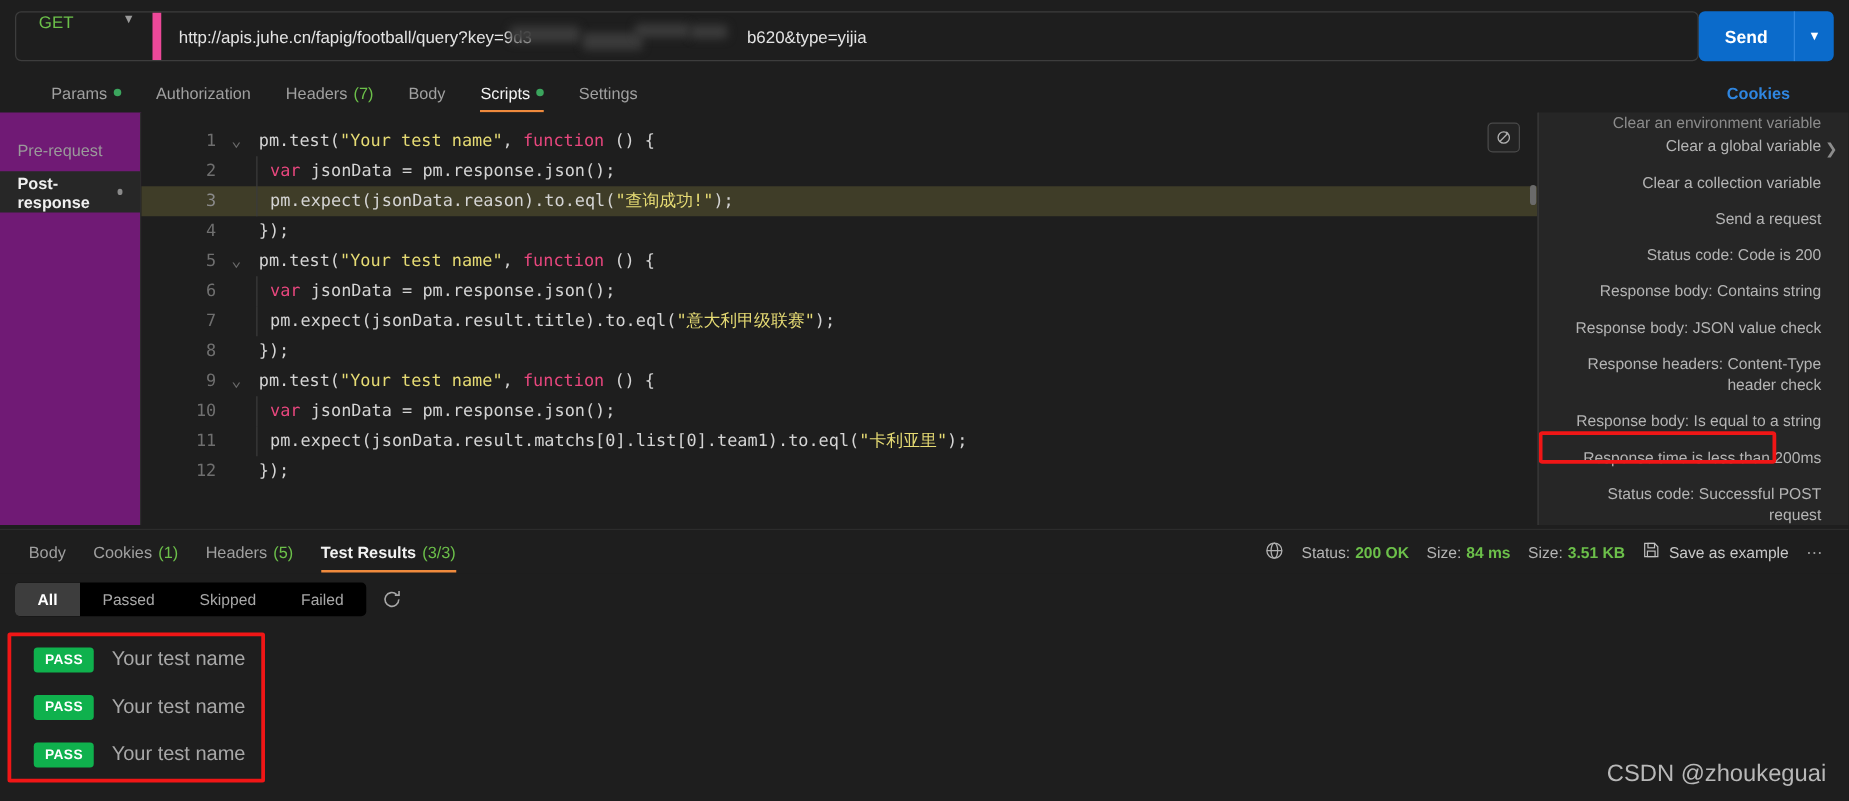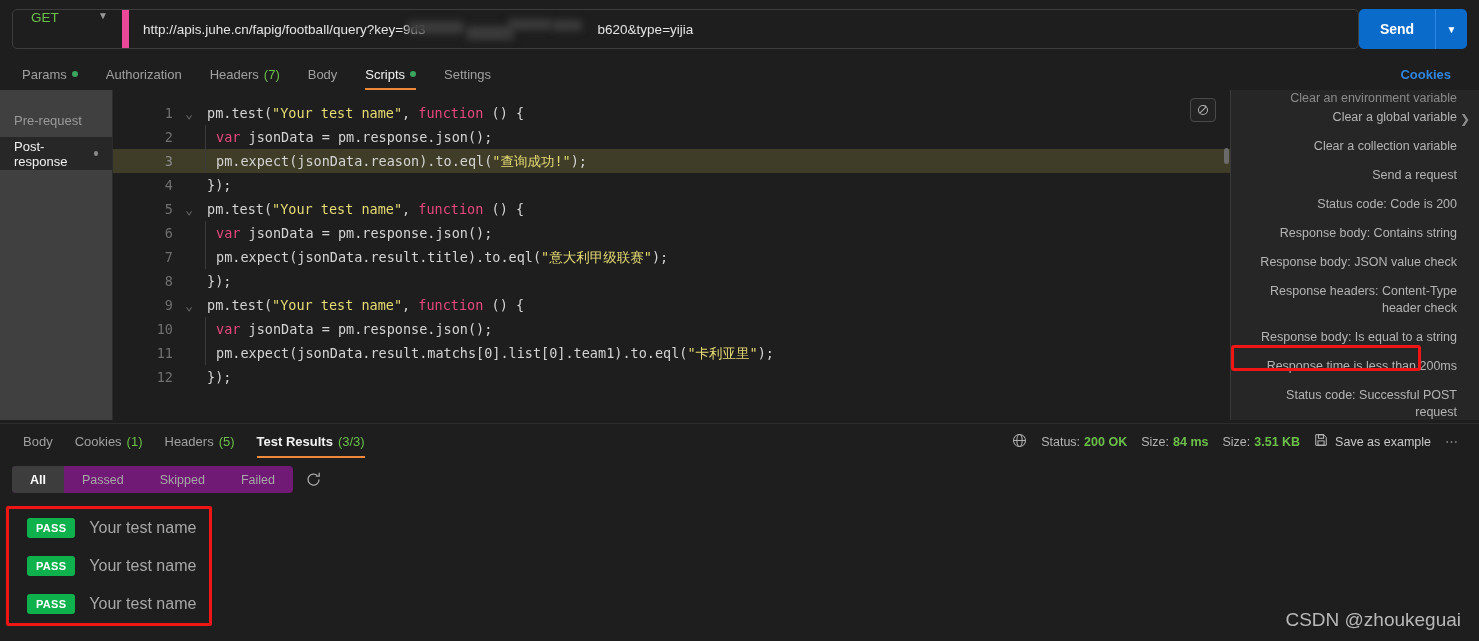--- a/index.html
+++ b/index.html
@@ -82,21 +82,21 @@
     display: flex; align-items: center; justify-content: center;
     border-left: 1px solid #2f86e0;
     color: #ffffff; font-size: 10px;
     cursor: pointer;
   }
 
   
   .req-tabs {
     height: 32px;
     display: flex; align-items: center;
-    padding: 0 8px;
+    padding: 0 27px;
     position: relative;
   }
   .req-tab {
     position: relative;
     display: flex; align-items: center; gap: 5px;
     height: 32px;
     padding: 0 14px;
     color: #a0a0a0;
     font-size: 13px;
     cursor: pointer;
@@ -123,35 +123,35 @@
   
   .editor-area {
     position: absolute;
     left: 0; right: 0; top: 90px; height: 330px;
     display: flex;
     background: #1e1e1e;
   }
   .script-side {
     width: 113px;
     padding-top: 14px;
-    background: #404040;
+    background: #701a75;
     border-right: 1px solid #2c2c2c;
     flex-shrink: 0;
   }
   .script-side-item {
     height: 33px;
     display: flex; align-items: center; gap: 7px;
     padding: 0 14px;
     font-size: 13px;
     color: #9a9a9a;
     cursor: pointer;
   }
   .script-side-item.active {
     background: #272727;
-    color: #f0f0f0; font-weight: normal;
+    color: #f0f0f0; font-weight: bold;
   }
   .script-side-item .sdot {
     width: 5px; height: 5px; border-radius: 50%;
     background: #8a8a8a;
   }
 
   .code-wrap {
     flex: 1;
     position: relative;
     background: #1e1e1e;
@@ -290,21 +290,21 @@
   .kebab { letter-spacing: 1px; color: #9a9a9a; cursor: pointer; font-size: 13px; }
 
   
   .filters {
     position: absolute;
     left: 12px; top: 466px;
     display: flex; align-items: center; gap: 12px;
   }
   .pillgroup {
     display: flex;
-    background: #701a75;
+    background: #000000;
     border-radius: 4px;
     overflow: hidden;
     height: 27px;
   }
   .pill {
     display: flex; align-items: center;
     padding: 0 18px;
     font-size: 12.5px; color: #a8a8a8;
     cursor: pointer;
   }

